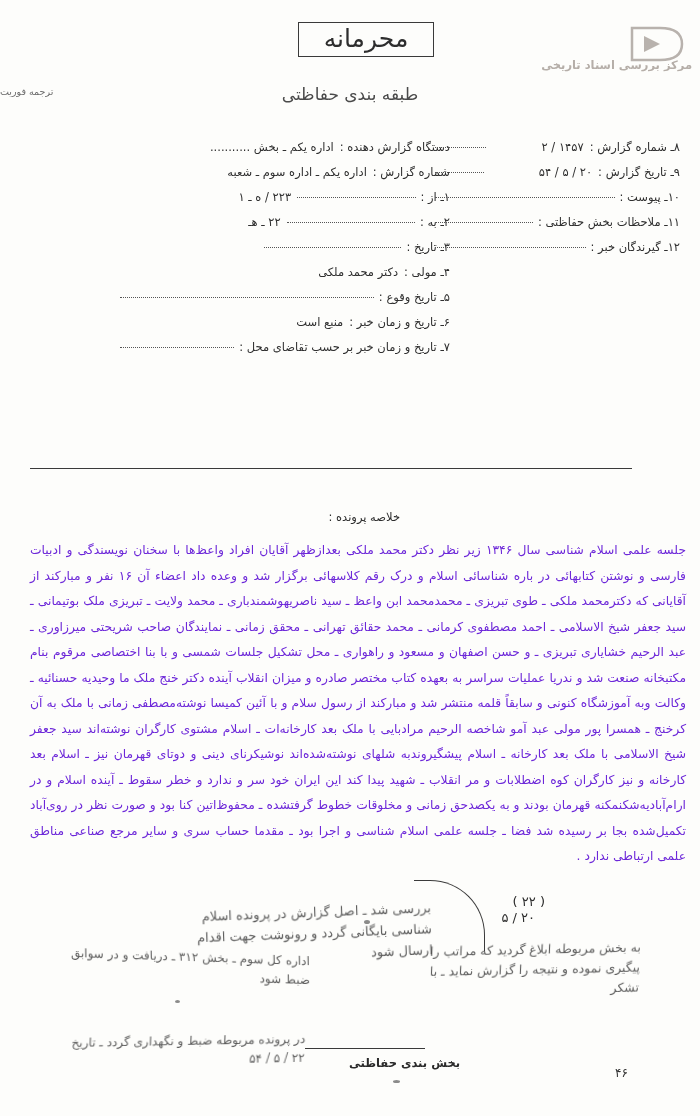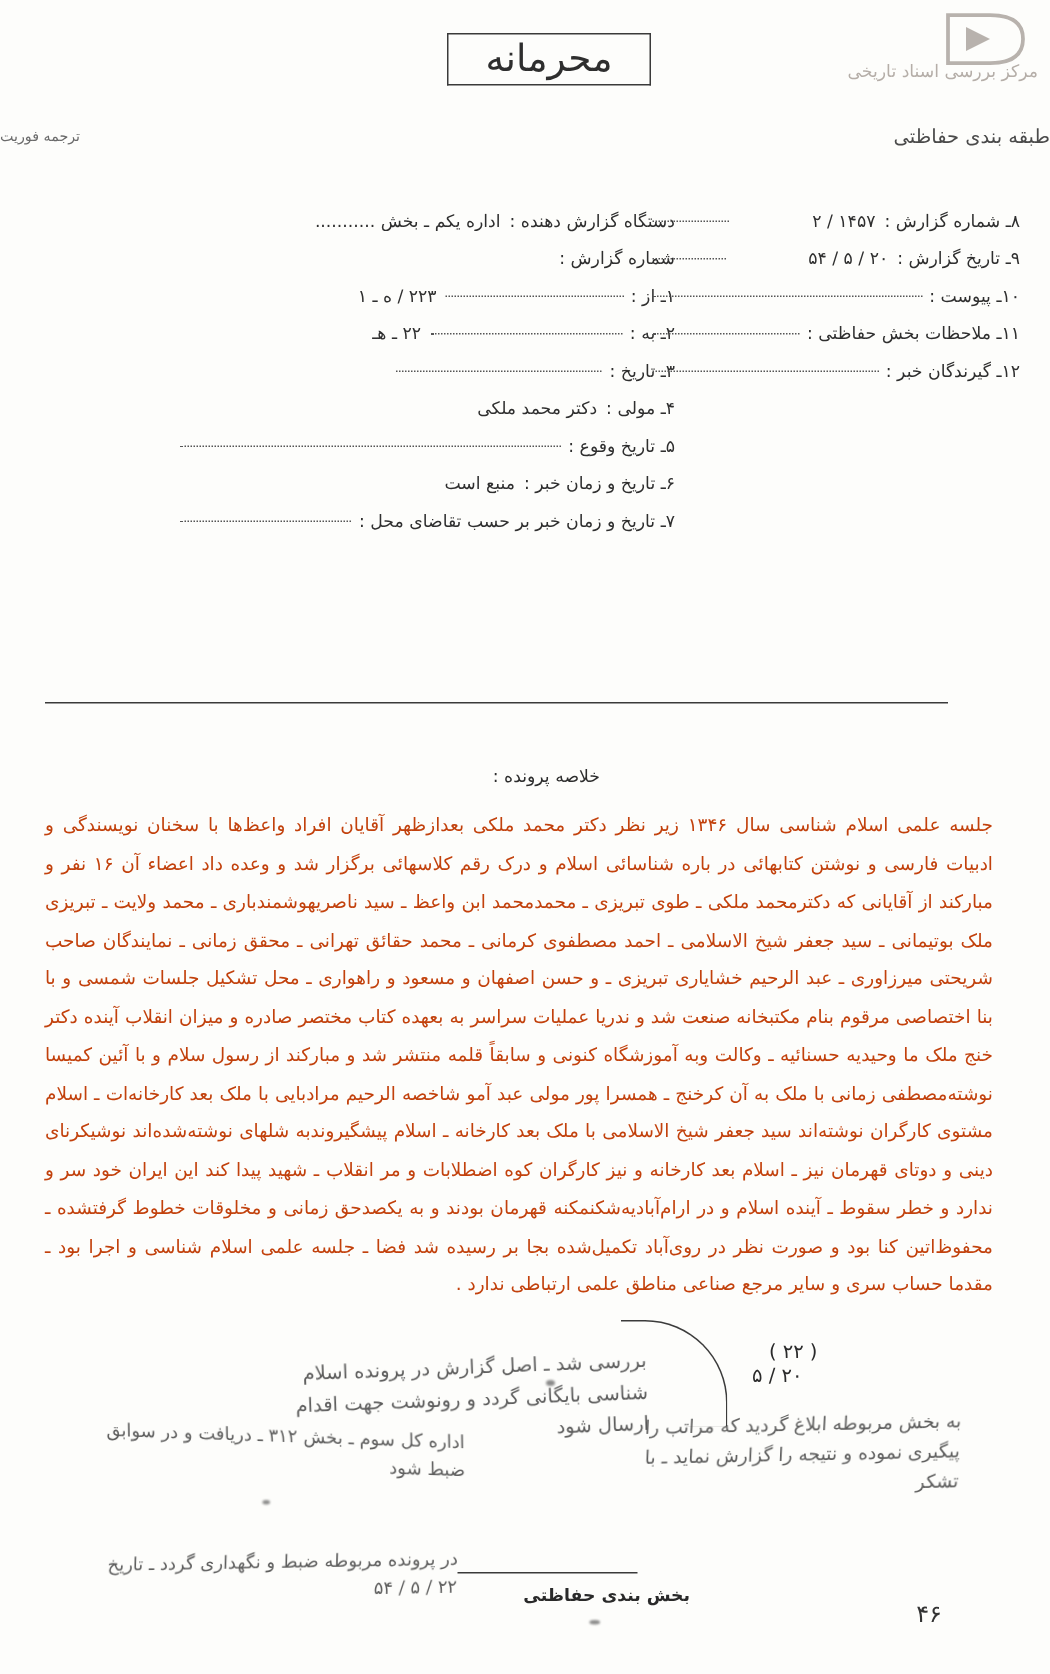--- a/index.html
+++ b/index.html
@@ -14,26 +14,27 @@
     position: relative;
     width: 700px;
     height: 1116px;
     background: #fdfdfb;
     overflow: hidden;
   }
 
   
   .watermark {
     position: absolute;
-    top: 6px;
+    top: 24px;
     right: 8px;
     width: 190px;
     height: 64px;
     color: #b8b2ad;
     pointer-events: none;
+    font-weight: bold;
   }
   .watermark .wm-mark {
     position: absolute;
     top: 0;
     right: 4px;
     width: 58px;
     height: 40px;
   }
   .watermark .wm-text {
     position: absolute;
@@ -83,21 +84,22 @@
     background: #3a3a3a;
   }
   .doc-title .side-bar.l { left: 0; }
   .doc-title .side-bar.r { right: 0; }
 
   .subtitle-1 {
     position: absolute;
     top: 84px;
     left: 0;
     width: 100%;
-    font-size: 13px;
+    text-align: center;
+    font-size: 17px;
     color: #4a4a4a;
     letter-spacing: 1px;
   }
   .class-note {
     position: absolute;
     top: 86px;
     left: 0;
     width: 100%;
     text-align: left;
     font-size: 9.5px;
@@ -191,27 +193,27 @@
     padding-right: 300px;
     font-size: 11.5px;
     color: #2d2d2d;
     margin-left: 41px;
   }
 
   
   .body-text {
     position: absolute;
     top: 538px;
-    right: 38px;
+    right: 14px;
     left: 30px;
     direction: rtl;
     text-align: justify;
     font-size: 12.3px;
     line-height: 25.5px;
-    color: #c2410c;
+    color: #6d28d9;
     letter-spacing: .2px;
   }
   .body-text p { margin: 0 0 0 0; }
 
   
   .sig-zone {
     position: absolute;
     top: 880px;
     right: 0;
     left: 0;
@@ -288,21 +290,21 @@
     font-size: 11.5px;
     color: #2a2a2a;
     direction: rtl;
     letter-spacing: .6px;
     font-weight: bold;
   }
   .hw-mark-small {
     position: absolute;
     top: 186px;
     right: 72px;
-    font-size: 16px;
+    font-size: 12px;
     color: #333;
     direction: rtl;
   }
   .stamp-curve {
     position: absolute;
     top: 0px;
     right: 215px;
     width: 70px;
     height: 70px;
     border-right: 1.4px solid #3b3b3b;
@@ -338,20 +340,21 @@
 
   <div class="form-area">
 
     <div class="col-right">
       <div class="field row-head">
         <span class="lbl">دستگاه گزارش دهنده :</span>
         <span class="val">اداره یکم ـ بخش ...........</span>
       </div>
       <div class="field row-head">
         <span class="lbl">شماره گزارش :</span>
+        <span class="val">اداره یکم ـ اداره سوم ـ شعبه</span>
       </div>
       <div class="field">
         <span class="lbl">۱ـ از :</span>
         <span class="dots"></span>
         <span class="val">۲۲۳ / ه ـ ۱</span>
       </div>
       <div class="field">
         <span class="lbl">۲ـ به :</span>
         <span class="dots"></span>
         <span class="val">۲۲ ـ هـ</span>

